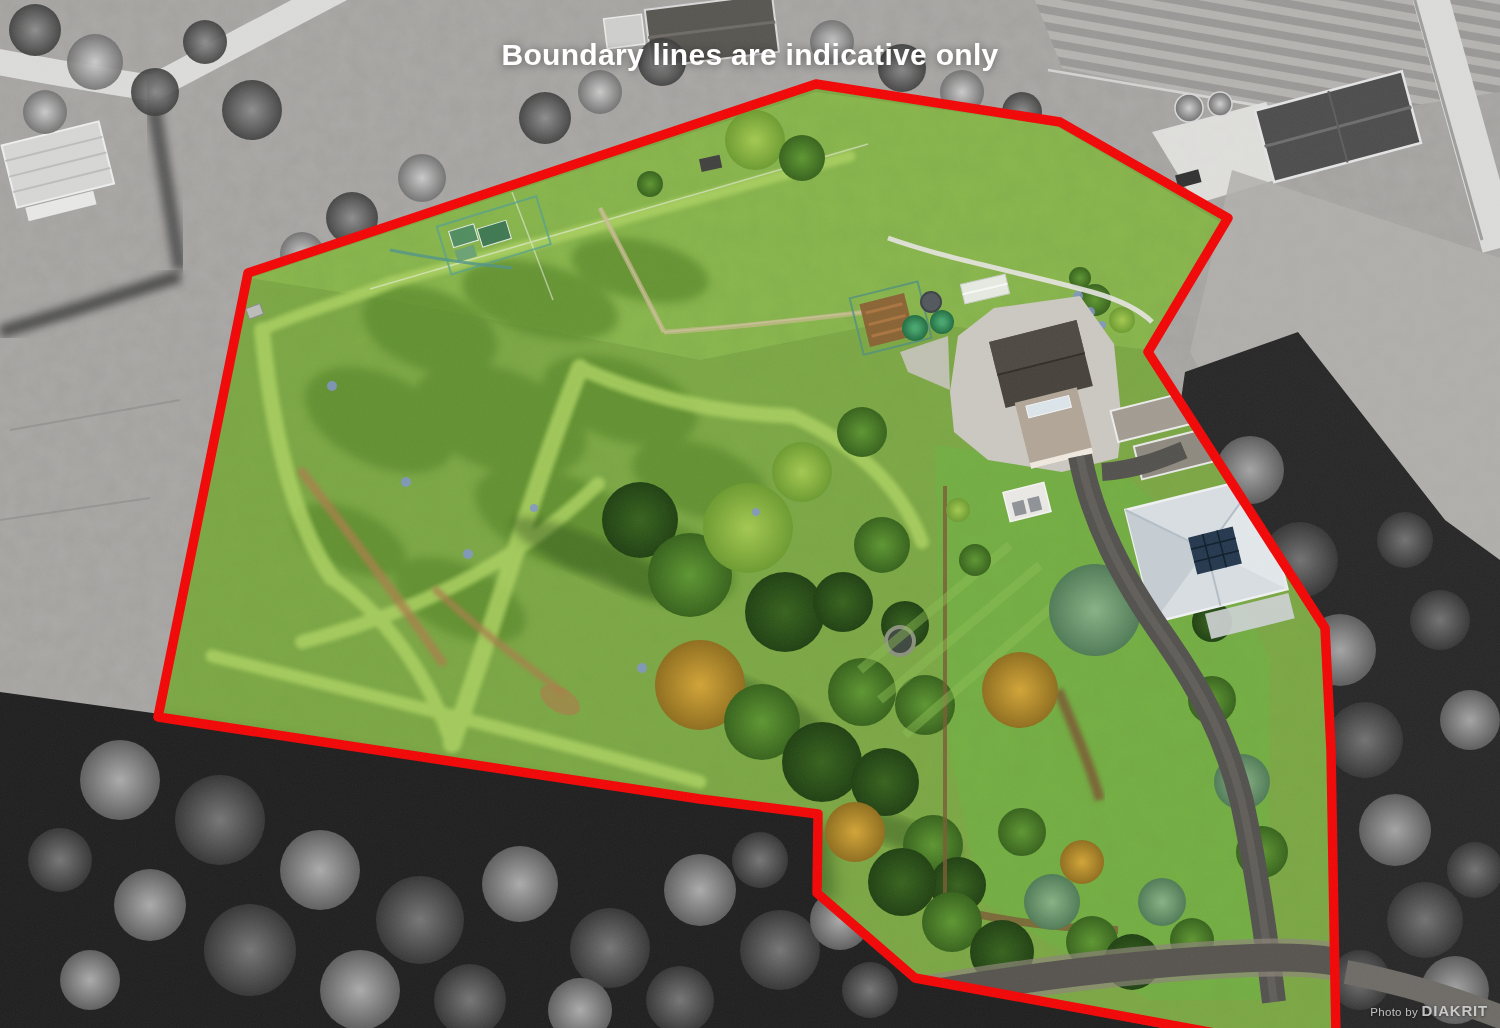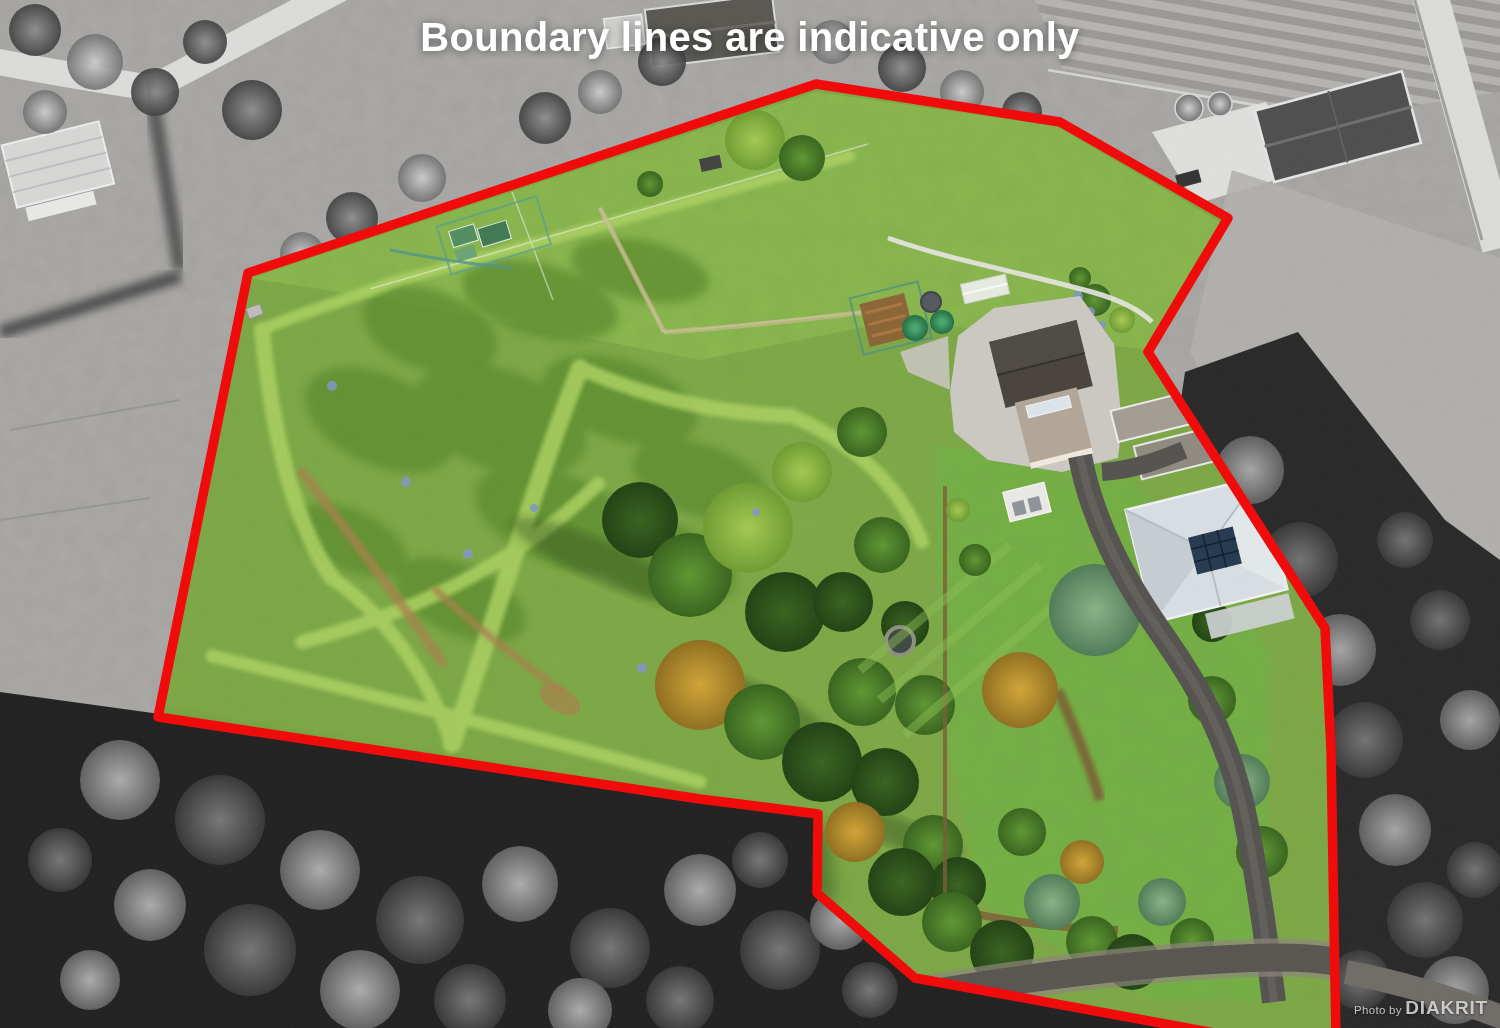--- a/index.html
+++ b/index.html
@@ -1,24 +1,24 @@
 <!DOCTYPE html>
 <html style="--boundary-red: #f20404; --boundary-width: 9.5px; --disclaimer-color: #ffffff; --credit-color: #d6d6d6; --gray-base: #a3a19e; --gray-field: #b2b0ad; --forest-dark: #1e1e1e; --road-white: #dcdcda; --road-gravel: #8b8478; --concrete: #cbc8c1; --asphalt: #52504c; --grass-base: #7da943; --grass-top: #8cb94d; --lawn: #72b041; --mown: #abd161; --dirt: #a87f49; --hedge-brown: #7a5a33; --roof-barn: #454039; --roof-tan: #b1a596; --roof-house: #d8dee2; --solar: #22364c; --tank-green: #2f9e4e;"><head>
 <meta charset="utf-8">
 <style>
   html,body{margin:0;padding:0;background:#111;}
   .stage{position:relative;width:1500px;height:1028px;overflow:hidden;
          font-family:"Liberation Sans",sans-serif;background:var(--gray-base,#a3a19e);}
   .stage svg{position:absolute;inset:0;display:block;}
-  .disclaimer{position:absolute;top:15px;left:50%;transform:translateX(-50%);
-    font-size:40px;font-weight:700;letter-spacing:.3px;white-space:nowrap;
+  .disclaimer{position:absolute;top:38px;left:50%;transform:translateX(-50%);
+    font-size:30px;font-weight:700;letter-spacing:.3px;white-space:nowrap;
     color:var(--disclaimer-color,#fff);text-shadow:0 1px 8px rgba(0,0,0,.45);}
   .credit{position:absolute;right:12px;bottom:9px;color:var(--credit-color,#d6d6d6);
     opacity:.88;font-size:11.5px;letter-spacing:.3px;text-shadow:0 1px 3px rgba(0,0,0,.65);}
-  .credit b{font-size:19px;font-weight:700;letter-spacing:.8px;}
+  .credit b{font-size:15px;font-weight:700;letter-spacing:.8px;}
   .boundary{fill:none;stroke:var(--boundary-red,#f20404);
     stroke-width:var(--boundary-width,9.5px);stroke-linejoin:round;stroke-linecap:round;}
 </style>
 </head>
 <body>
 
 <div class="stage">
 
 <svg width="1500" height="1028" viewBox="0 0 1500 1028">
   <defs>

